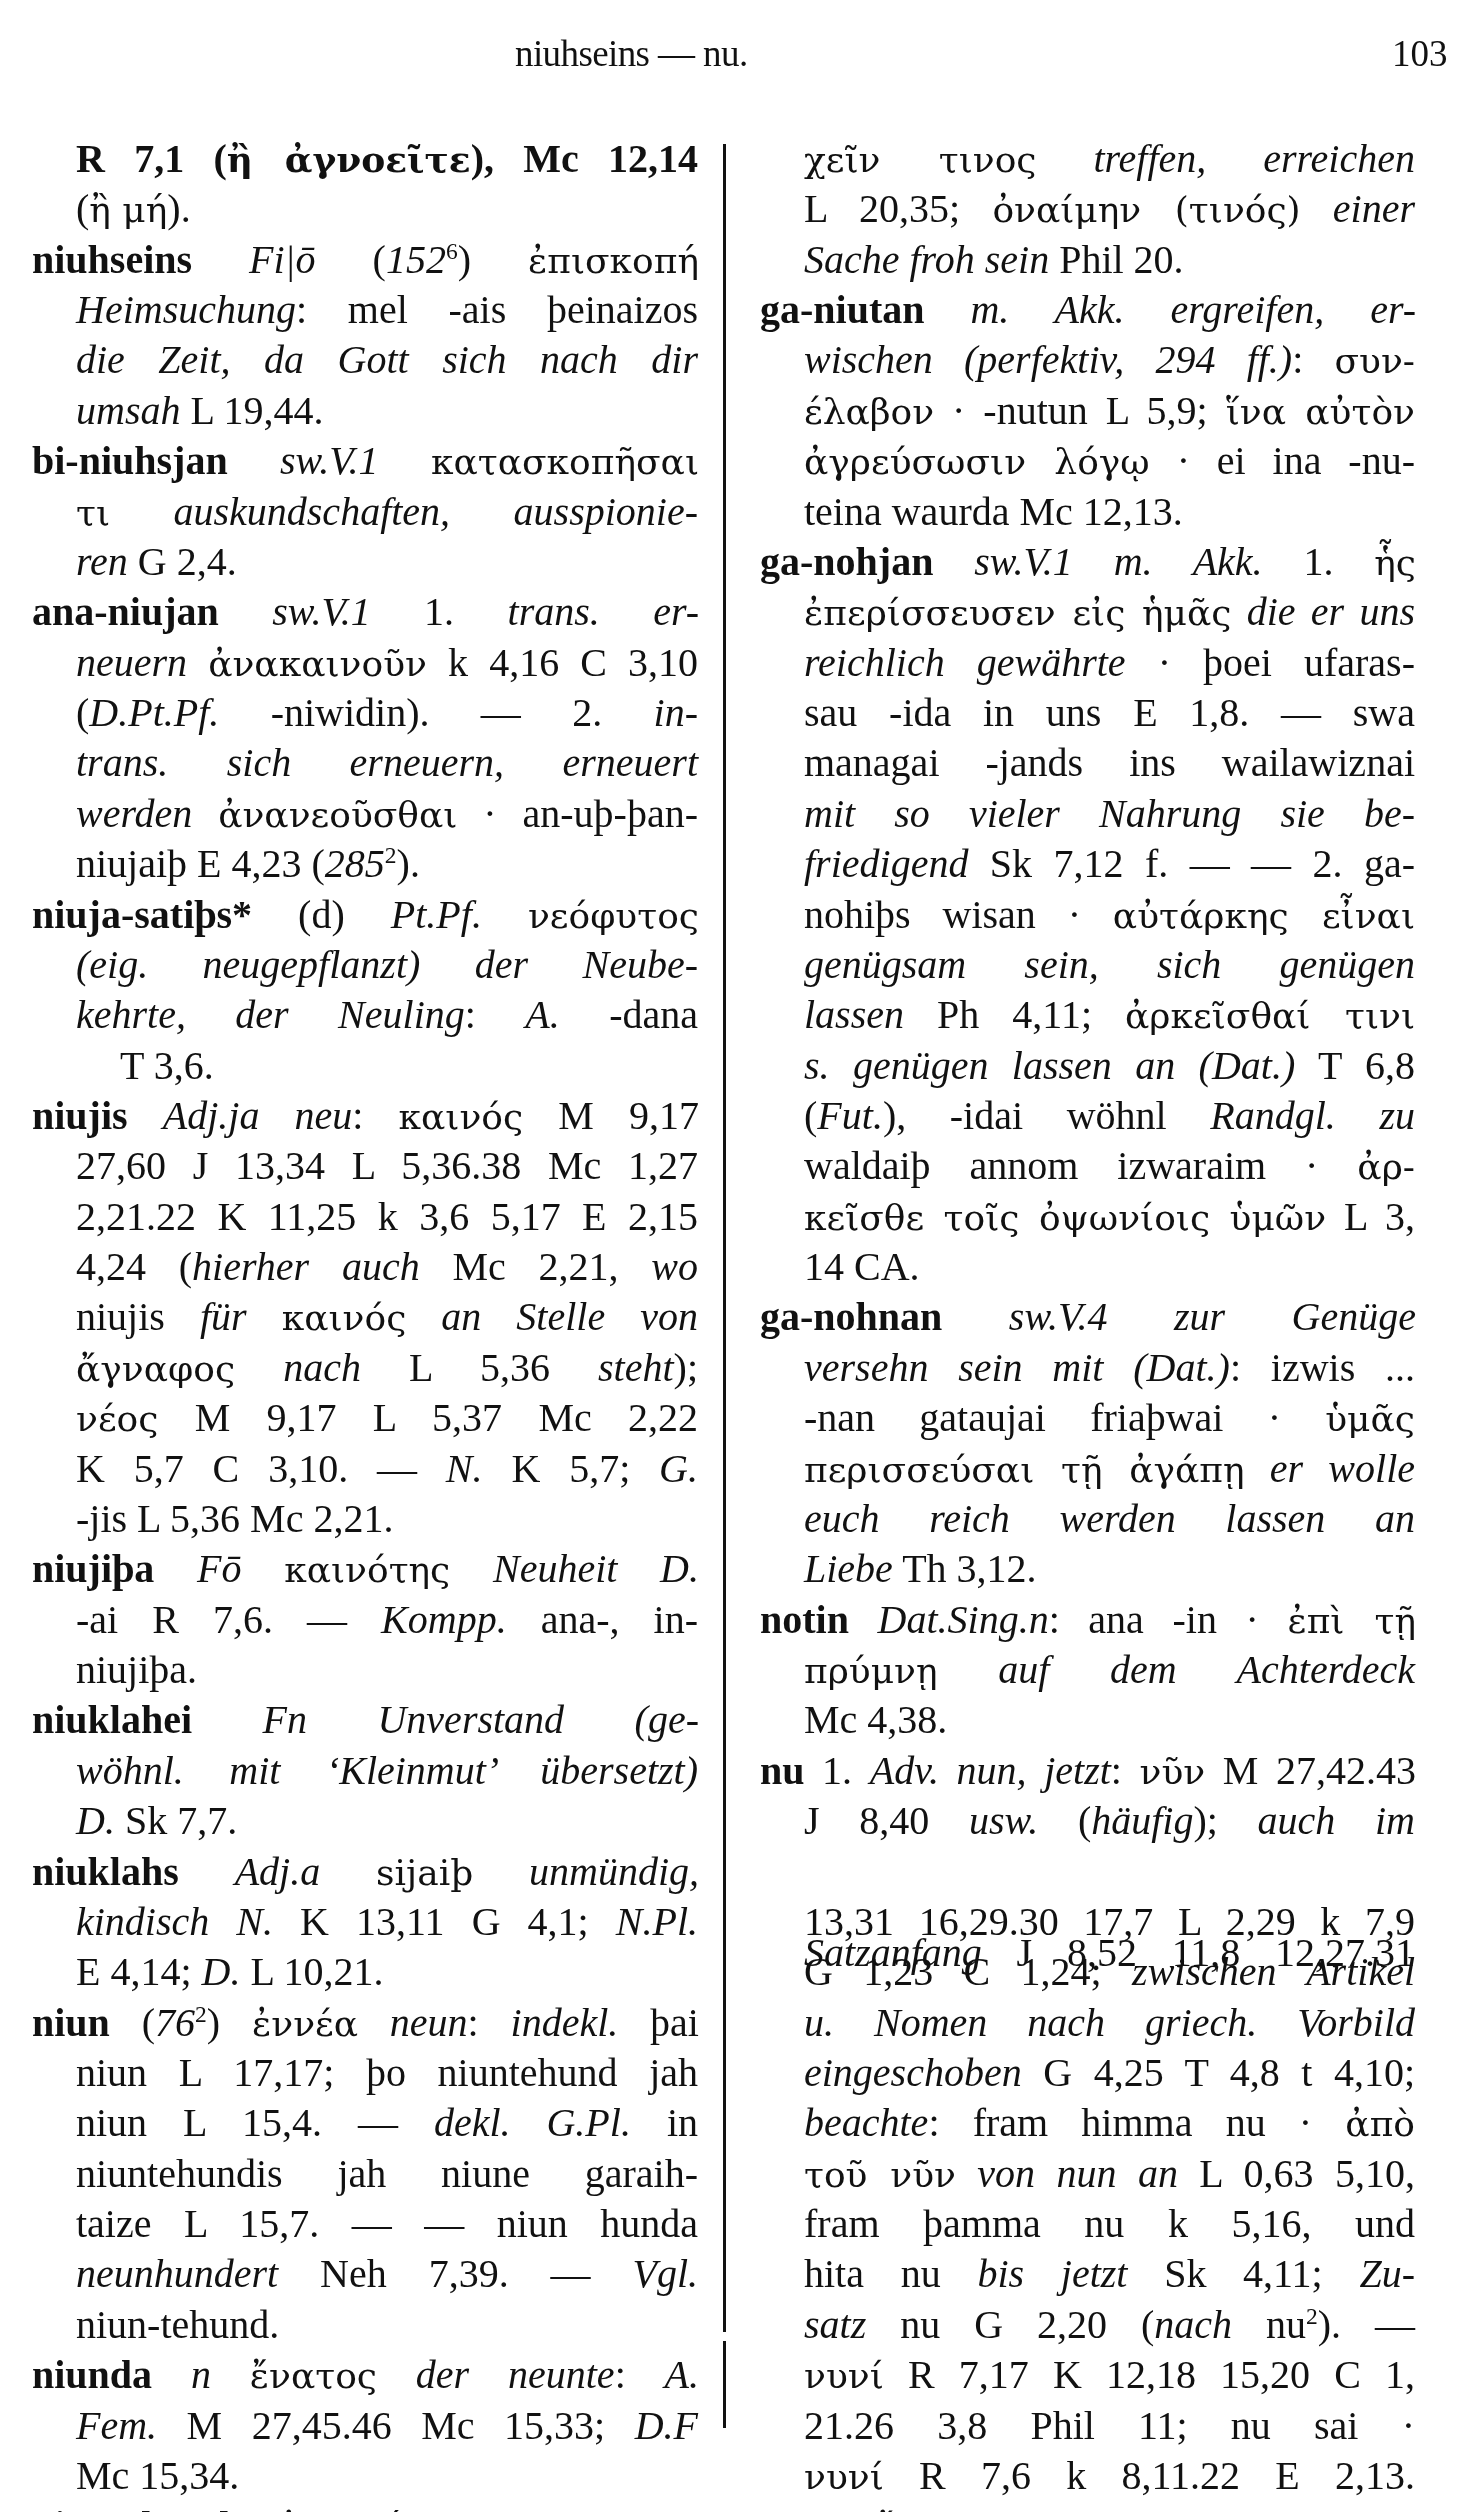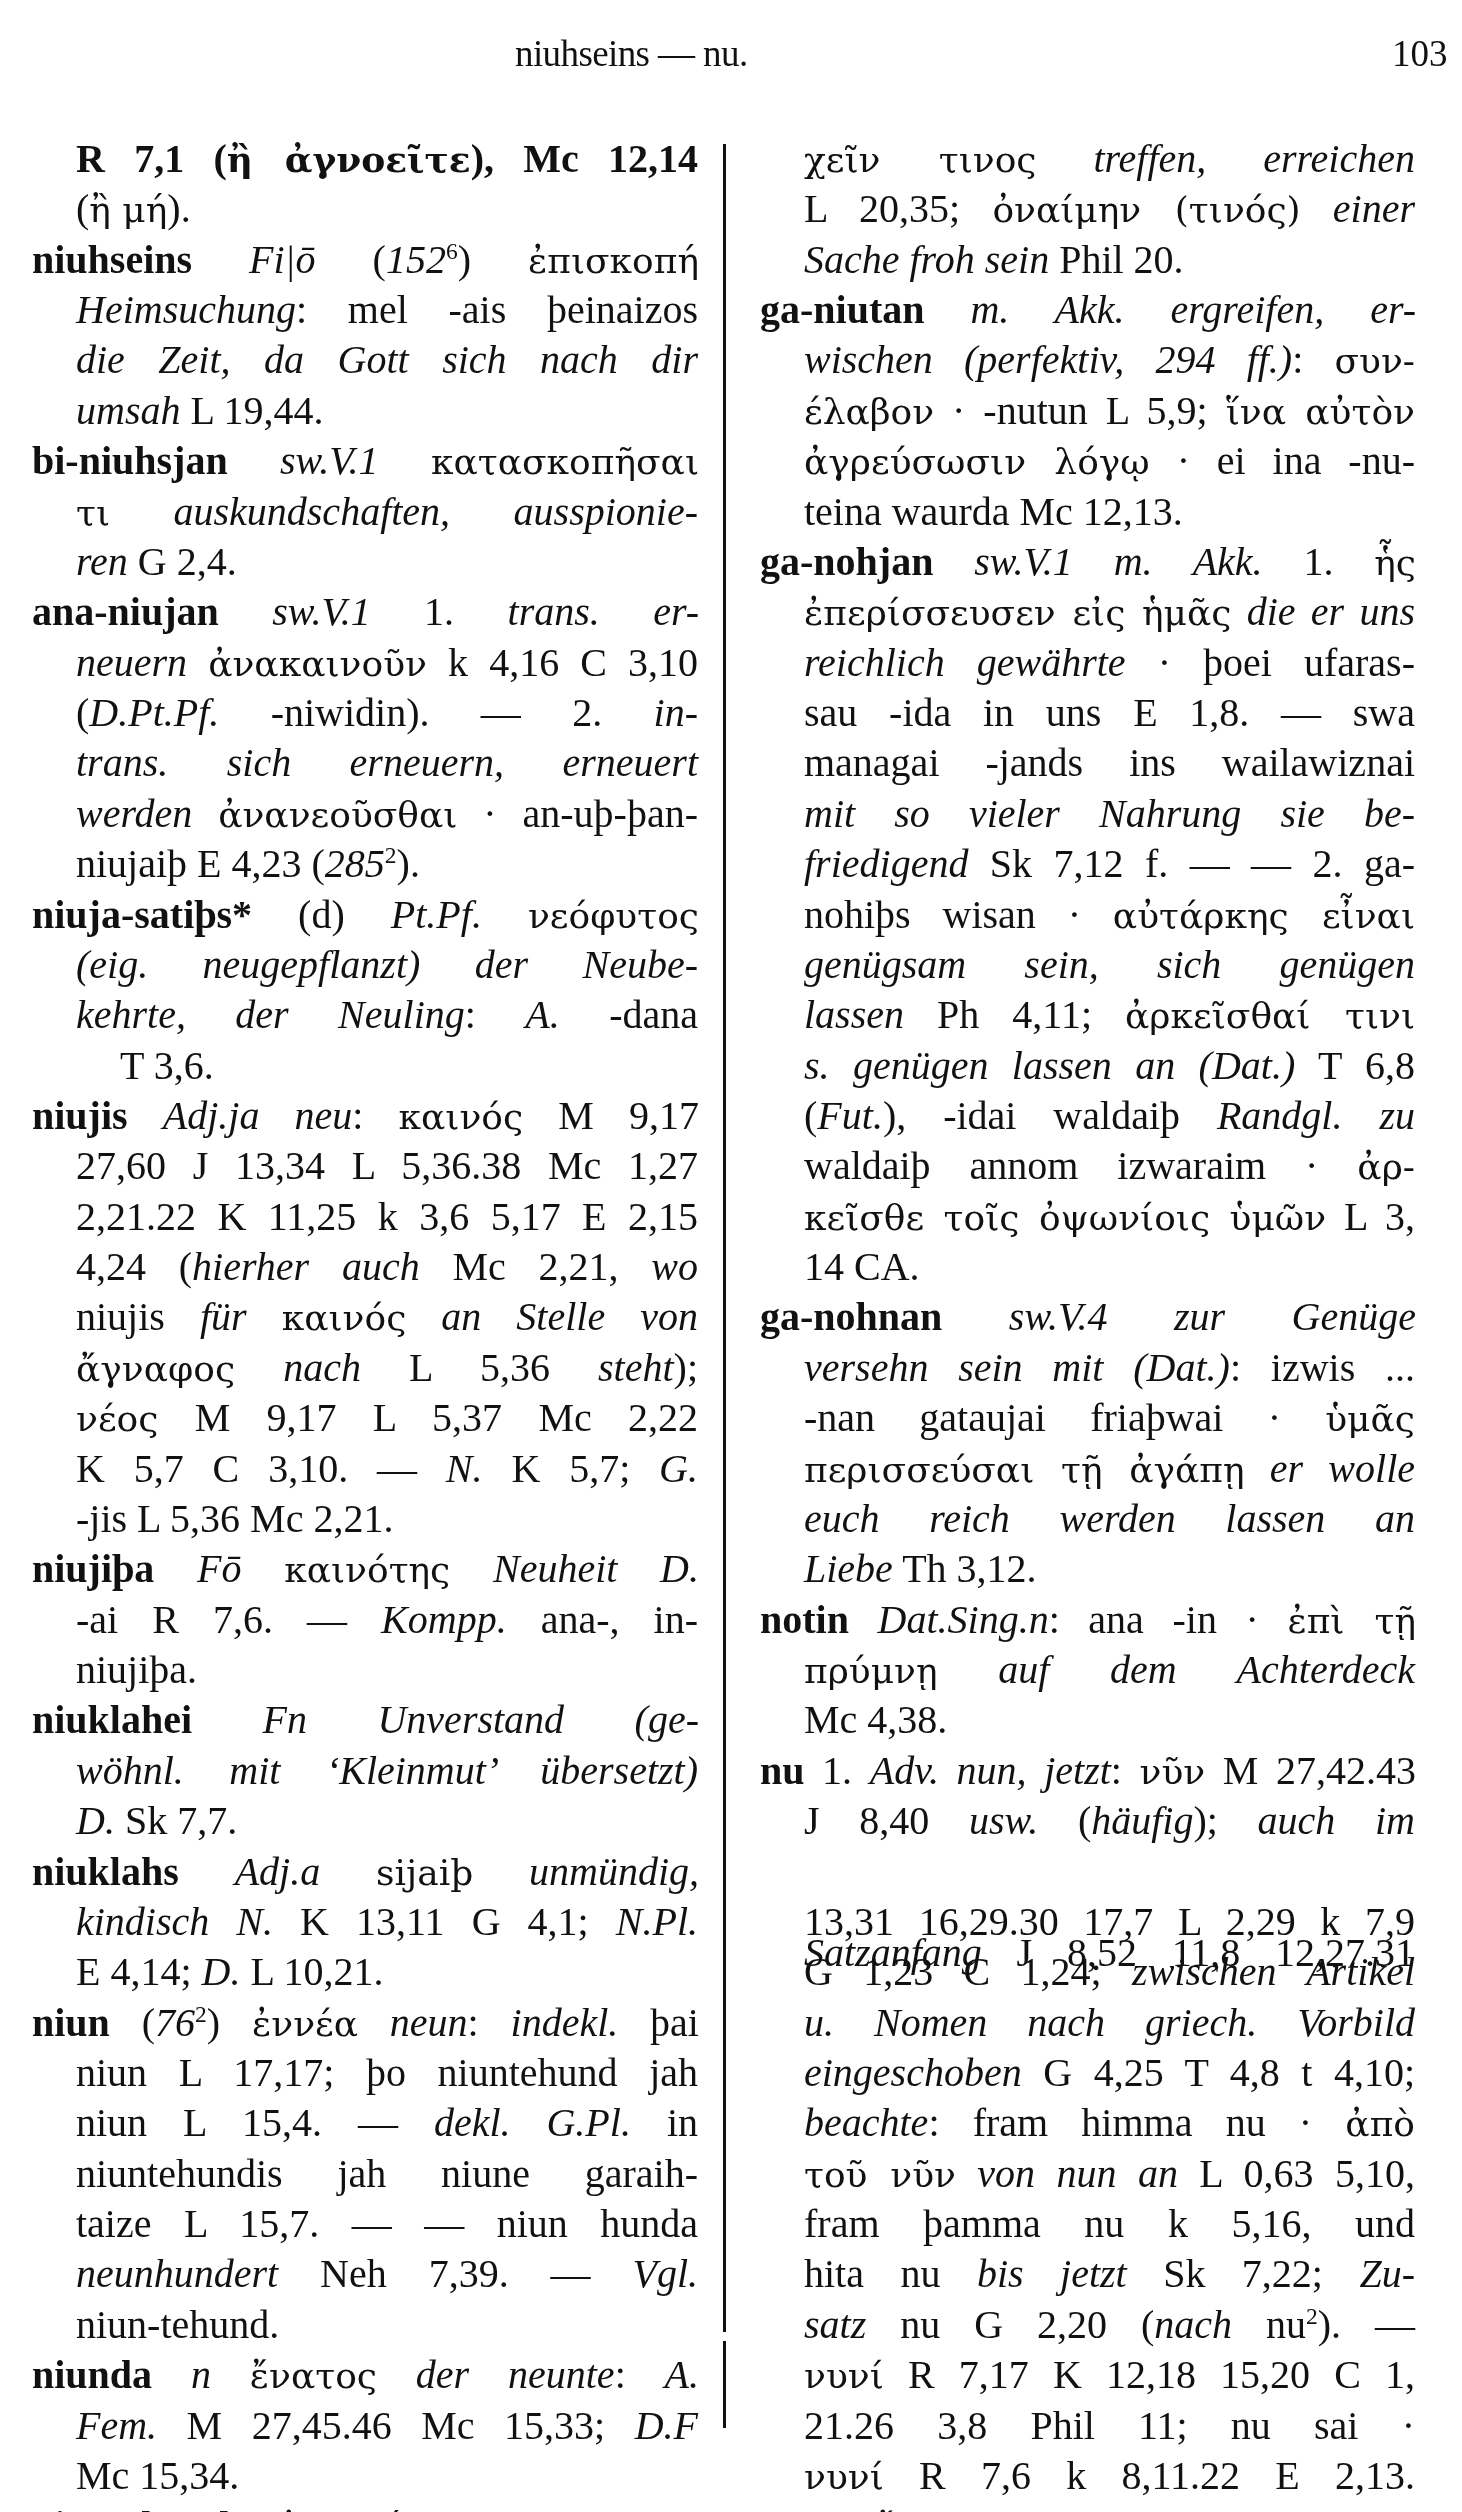--- a/index.html
+++ b/index.html
@@ -95,21 +95,21 @@
     <div class="line indent" style="top: 453px; width: 611px;"><span class="g">ἐπερίσσευσεν εἰς ἡμᾶς</span><span> </span><span class="i">die er uns</span></div>
     <div class="line indent" style="top: 504px; width: 611px;"><span class="i">reichlich gewährte</span><span> · þoei ufaras-</span></div>
     <div class="line indent" style="top: 554px; width: 611px;"><span>sau -ida in uns E 1,8. — swa</span></div>
     <div class="line indent" style="top: 604px; width: 611px;"><span>managai -jands ins wailawiznai</span></div>
     <div class="line indent" style="top: 655px; width: 611px;"><span class="i">mit so vieler Nahrung sie be-</span></div>
     <div class="line indent" style="top: 705px; width: 611px;"><span class="i">friedigend</span><span> Sk 7,12 f. — — 2. ga-</span></div>
     <div class="line indent" style="top: 756px; width: 611px;"><span>nohiþs wisan · </span><span class="g">αὐτάρκης εἶναι</span></div>
     <div class="line indent" style="top: 806px; width: 611px;"><span class="i">genügsam sein, sich genügen</span></div>
     <div class="line indent" style="top: 856px; width: 611px;"><span class="i">lassen</span><span> Ph 4,11; </span><span class="g">ἀρκεῖσθαί τινι</span></div>
     <div class="line indent" style="top: 907px; width: 611px;"><span class="i">s. genügen lassen an (Dat.)</span><span> T 6,8</span></div>
-    <div class="line indent" style="top: 957px; width: 611px;"><span>(</span><span class="i">Fut.</span><span>), -idai waldaiþ </span><span class="i">Randgl. zu</span></div>
+    <div class="line indent" style="top: 957px; width: 611px;"><span>(</span><span class="i">Fut.</span><span>), -idai wöhnl </span><span class="i">Randgl. zu</span></div>
     <div class="line indent" style="top: 1007px; width: 611px;"><span>waldaiþ annom izwaraim · </span><span class="g">ἀρ-</span></div>
     <div class="line indent" style="top: 1058px; width: 611px;"><span class="g">κεῖσθε τοῖς ὀψωνίοις ὑμῶν</span><span> L 3,</span></div>
     <div class="line indent last" style="top: 1108px; width: 611px;"><span>14 CA.</span></div>
     <div class="line" style="top: 1158px; width: 656px;"><span class="b">ga-nohnan</span><span> </span><span class="i">sw.V.4 zur Genüge</span></div>
     <div class="line indent" style="top: 1209px; width: 611px;"><span class="i">versehn sein mit (Dat.)</span><span>: izwis ...</span></div>
     <div class="line indent" style="top: 1259px; width: 611px;"><span>-nan gataujai friaþwai · </span><span class="g">ὑμᾶς</span></div>
     <div class="line indent" style="top: 1310px; width: 611px;"><span class="g">περισσεύσαι τῇ ἀγάπῃ</span><span> </span><span class="i">er wolle</span></div>
     <div class="line indent" style="top: 1360px; width: 611px;"><span class="i">euch reich werden lassen an</span></div>
     <div class="line indent last" style="top: 1410px; width: 611px;"><span class="i">Liebe</span><span> Th 3,12.</span></div>
     <div class="line" style="top: 1461px; width: 656px;"><span class="b">notin</span><span> </span><span class="i">Dat.Sing.n</span><span>: ana -in · </span><span class="g">ἐπὶ τῇ</span></div>
@@ -118,20 +118,20 @@
     <div class="line" style="top: 1612px; width: 656px;"><span class="b">nu</span><span> 1. </span><span class="i">Adv. nun, jetzt</span><span>: </span><span class="g">νῦν</span><span> M 27,42.43</span></div>
     <div class="line indent" style="top: 1662px; width: 611px;"><span>J 8,40 </span><span class="i">usw.</span><span> (</span><span class="i">häufig</span><span>); </span><span class="i">auch im</span></div>
     <div class="line indent" style="top: 1794px; width: 611px;"><span class="i">Satzanfang</span><span> J 8,52 11,8 12,27.31</span></div>
     <div class="line indent" style="top: 1763px; width: 611px;"><span>13,31 16,29.30 17,7 L 2,29 k 7,9</span></div>
     <div class="line indent" style="top: 1813px; width: 611px;"><span>G 1,23 C 1,24; </span><span class="i">zwischen Artikel</span></div>
     <div class="line indent" style="top: 1864px; width: 611px;"><span class="i">u. Nomen nach griech. Vorbild</span></div>
     <div class="line indent" style="top: 1914px; width: 611px;"><span class="i">eingeschoben</span><span> G 4,25 T 4,8 t 4,10;</span></div>
     <div class="line indent" style="top: 1964px; width: 611px;"><span class="i">beachte</span><span>: fram himma nu · </span><span class="g">ἀπὸ</span></div>
     <div class="line indent" style="top: 2015px; width: 611px;"><span class="g">τοῦ νῦν</span><span> </span><span class="i">von nun an</span><span> L 0,63 5,10,</span></div>
     <div class="line indent" style="top: 2065px; width: 611px;"><span>fram þamma nu k 5,16, und</span></div>
-    <div class="line indent" style="top: 2115px; width: 611px;"><span>hita nu </span><span class="i">bis jetzt</span><span> Sk 7,22; </span><span class="i">Zu-</span></div>
+    <div class="line indent" style="top: 2115px; width: 611px;"><span>hita nu </span><span class="i">bis jetzt</span><span> Sk 4,11; </span><span class="i">Zu-</span></div>
     <div class="line indent" style="top: 2166px; width: 611px;"><span class="i">satz</span><span> nu G 2,20 (</span><span class="i">nach</span><span> nu</span><span class="sup">2</span><span>). —</span></div>
     <div class="line indent" style="top: 2216px; width: 611px;"><span class="g">νυνί</span><span> R 7,17 K 12,18 15,20 C 1,</span></div>
     <div class="line indent" style="top: 2267px; width: 611px;"><span>21.26 3,8 Phil 11; nu sai ·</span></div>
     <div class="line indent" style="top: 2317px; width: 611px;"><span class="g">νυνί</span><span> R 7,6 k 8,11.22 E 2,13.</span></div>
     <div class="line indent" style="top: 2367px; width: 611px;"><span>— </span><span class="g">ἄρτι</span><span> M 9,18 J 13,33.37 16,</span></div>
   </div>
 
 
 </body></html>

